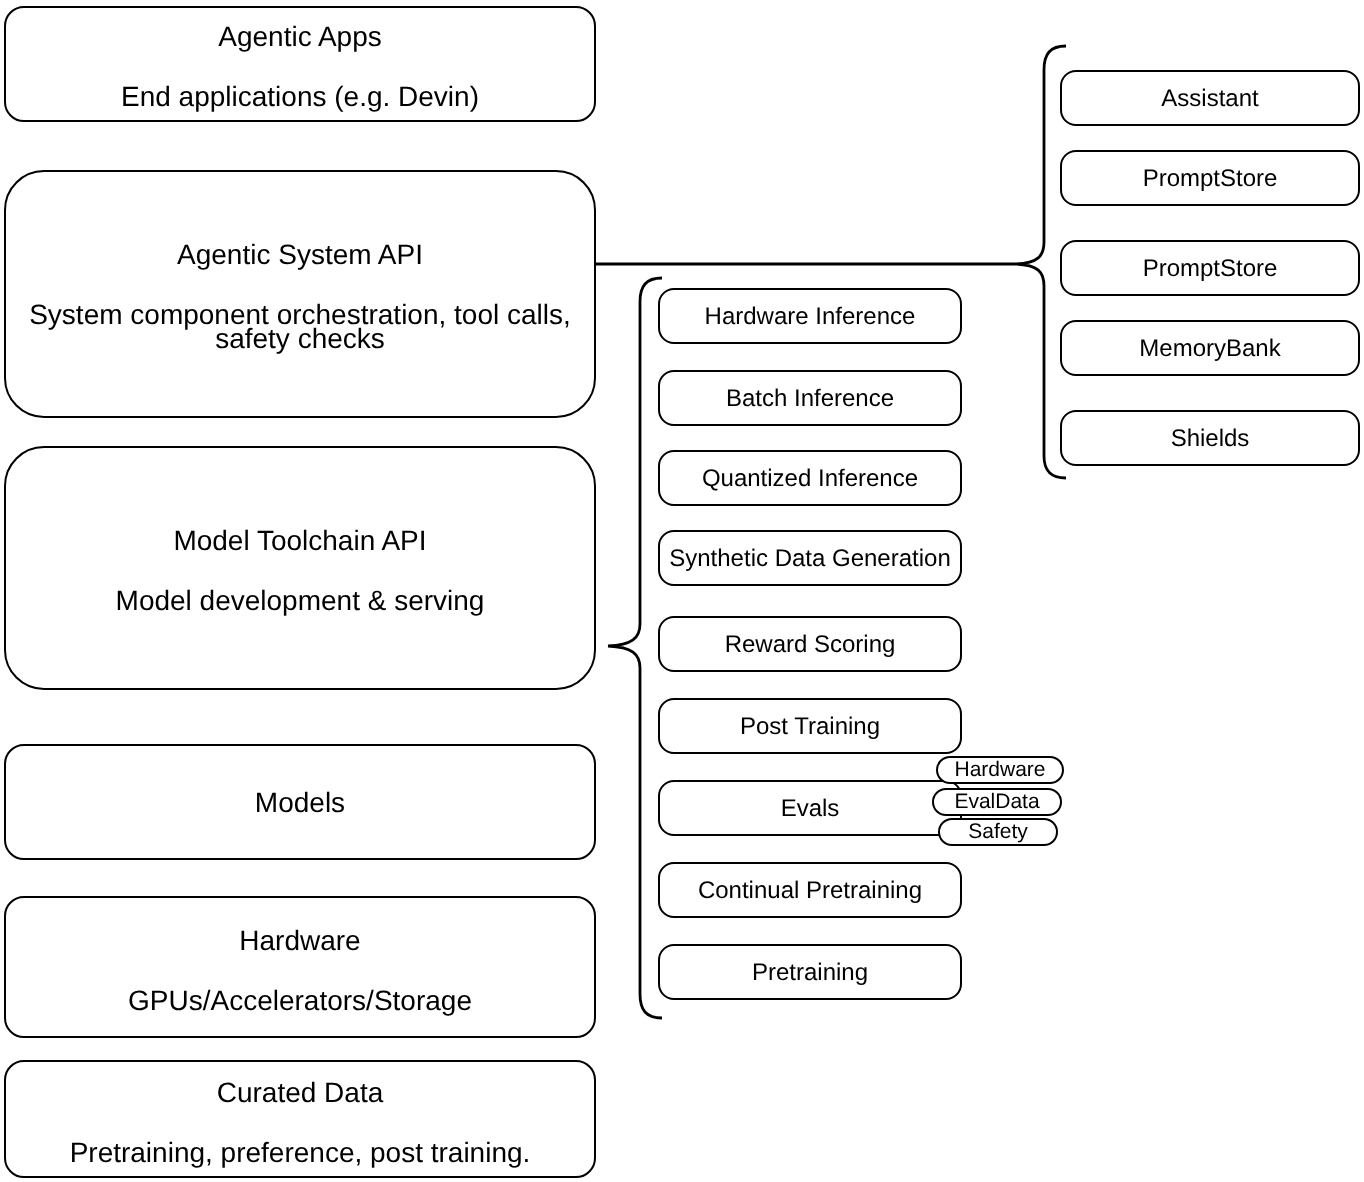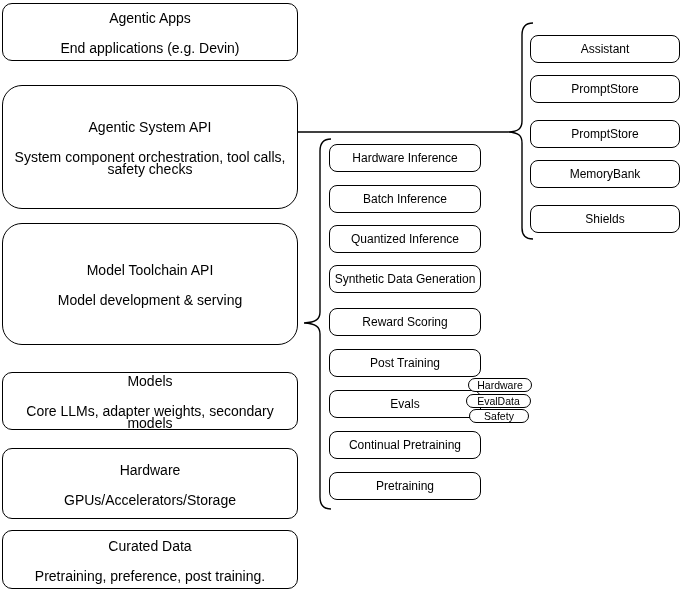--- a/index.html
+++ b/index.html
@@ -70,21 +70,20 @@
     <div class="lsub">System component orchestration, tool calls, safety checks</div>
   </div>
 
   <div class="lbox" style="top:223px;height:122px;border-radius:20px">
     <div class="ltitle">Model Toolchain API</div>
     <div class="lsub">Model development &amp; serving</div>
   </div>
 
   <div class="lbox" style="top:372px;height:58px;border-radius:10px">
     <div class="ltitle">Models</div>
-    <div class="lsub">Core LLMs, adapter weights, secondary models</div>
   </div>
 
   <div class="lbox" style="top:448px;height:71px;border-radius:10px">
     <div class="ltitle">Hardware</div>
     <div class="lsub">GPUs/Accelerators/Storage</div>
   </div>
 
   <div class="lbox" style="top:530px;height:59px;border-radius:10px">
     <div class="ltitle">Curated Data</div>
     <div class="lsub">Pretraining, preference, post training.</div>

